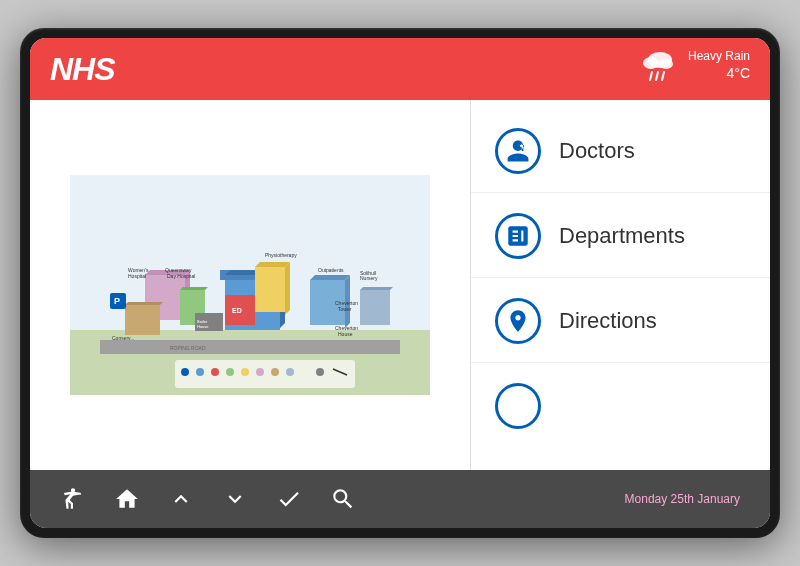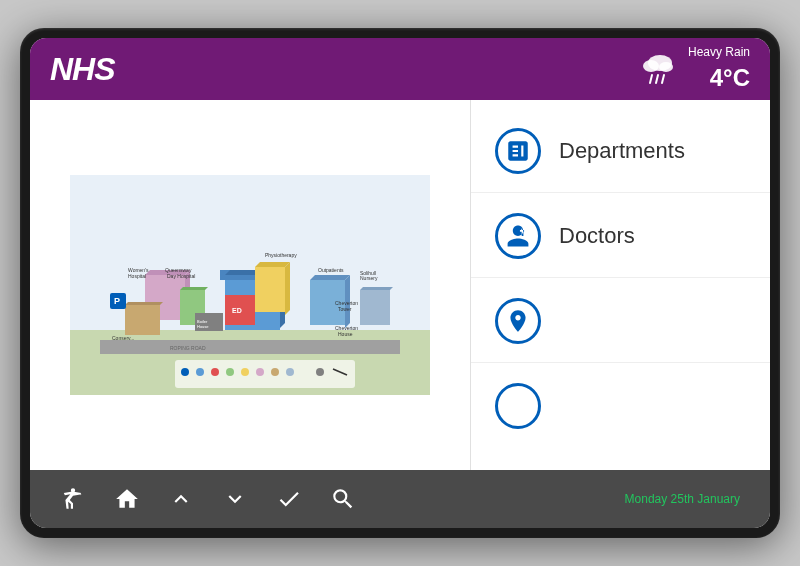--- a/index.html
+++ b/index.html
@@ -27,57 +27,57 @@
       height: 100%;
       background: #fff;
       border-radius: 16px;
       overflow: hidden;
       display: flex;
       flex-direction: column;
     }
 
     
     .header {
-      background: #701a75;
+      background: #ef4444;
       height: 62px;
       display: flex;
       align-items: center;
       justify-content: space-between;
       padding: 0 20px;
       flex-shrink: 0;
     }
 
     .nhs-logo {
       color: #fff;
       font-size: 32px;
       font-weight: 900;
       font-style: italic;
       letter-spacing: -1px;
     }
 
     .weather-widget {
       display: flex;
-      align-items: flex-end;
+      align-items: flex-start;
       gap: 10px;
       color: #fff;
     }
 
     .weather-icon {
       font-size: 28px;
     }
 
     .weather-text {
       text-align: right;
       font-size: 12px;
       line-height: 1.4;
     }
 
     .weather-temp {
-      font-size: 24px;
-      font-weight: bold;
+      font-size: 14px;
+      font-weight: normal;
     }
 
     
     .main-content {
       flex: 1;
       display: flex;
       background: #f5f5f5;
       overflow: hidden;
     }
 
@@ -165,21 +165,21 @@
       justify-content: center;
     }
 
     .footer-icon svg {
       fill: #fff;
       width: 26px;
       height: 26px;
     }
 
     .footer-datetime {
-      color: #22c55e;
+      color: #f9a8d4;
       text-align: right;
       font-size: 12px;
       line-height: 1.5;
     }
 
     
     .hospital-map {
       width: 100%;
       height: 220px;
     }
@@ -295,42 +295,43 @@
           <circle cx="250" cy="197" r="4" fill="#808080"></circle>
           <line x1="263" y1="194" x2="277" y2="200" stroke="#333" stroke-width="1.5"></line>
         </svg>
       </div>
 
       <div class="menu-panel">
 
         <div class="menu-item">
           <div class="menu-icon-circle">
             <svg width="26" height="26" viewBox="0 0 24 24">
-              <path d="M19 3H5c-1.1 0-2 .9-2 2v14c0 1.1.9 2 2 2h14c1.1 0 2-.9 2-2V5c0-1.1-.9-2-2-2zm-7 14H7v-2h5v2zm0-4H7v-2h5v2zm0-4H7V7h5v2zm5 8h-2V7h2v10z"></path>
+              <path d="M12 12c2.7 0 4.8-2.1 4.8-4.8S14.7 2.4 12 2.4 7.2 4.5 7.2 7.2 9.3 12 12 12zm0 2.4c-3.2 0-9.6 1.6-9.6 4.8v2.4h19.2v-2.4c0-3.2-6.4-4.8-9.6-4.8zm4-8h1.6v1.6H17V12h-1.6v-4h-1.6V6.4H15V4.8z"></path>
             </svg>
           </div>
-          <span class="menu-label">Departments</span>
+          <span class="menu-label">Doctors</span>
         </div>
 
         <div class="menu-item">
           <div class="menu-icon-circle">
             <svg width="26" height="26" viewBox="0 0 24 24">
-              <path d="M12 12c2.7 0 4.8-2.1 4.8-4.8S14.7 2.4 12 2.4 7.2 4.5 7.2 7.2 9.3 12 12 12zm0 2.4c-3.2 0-9.6 1.6-9.6 4.8v2.4h19.2v-2.4c0-3.2-6.4-4.8-9.6-4.8zm4-8h1.6v1.6H17V12h-1.6v-4h-1.6V6.4H15V4.8z"></path>
+              <path d="M19 3H5c-1.1 0-2 .9-2 2v14c0 1.1.9 2 2 2h14c1.1 0 2-.9 2-2V5c0-1.1-.9-2-2-2zm-7 14H7v-2h5v2zm0-4H7v-2h5v2zm0-4H7V7h5v2zm5 8h-2V7h2v10z"></path>
             </svg>
           </div>
-          <span class="menu-label">Doctors</span>
+          <span class="menu-label">Departments</span>
         </div>
 
 
         <div class="menu-item">
           <div class="menu-icon-circle">
             <svg width="26" height="26" viewBox="0 0 24 24">
               <path d="M12 2C8.13 2 5 5.13 5 9c0 5.25 7 13 7 13s7-7.75 7-13c0-3.87-3.13-7-7-7zm0 9.5c-1.38 0-2.5-1.12-2.5-2.5s1.12-2.5 2.5-2.5 2.5 1.12 2.5 2.5-1.12 2.5-2.5 2.5z"></path>
             </svg>
           </div>
+          <span class="menu-label">Directions</span>
         </div>
 
         <div class="menu-item">
           <div class="menu-icon-circle">
             
           </div>
 
         </div>
 
       </div>

